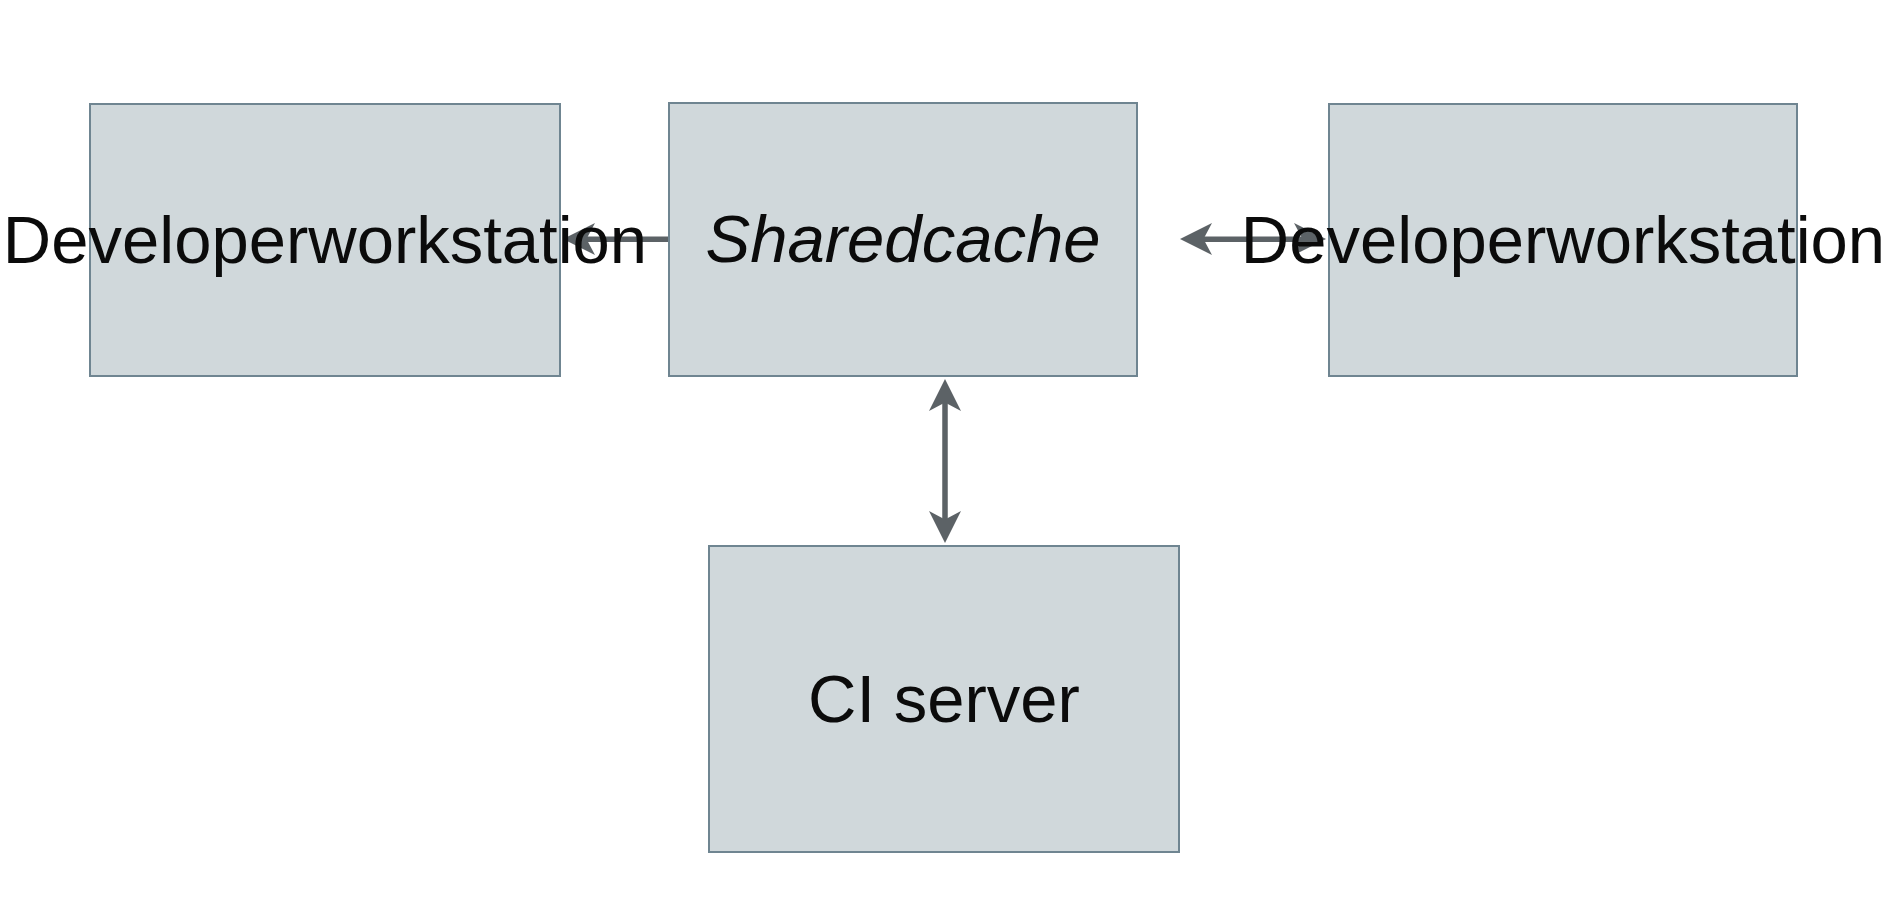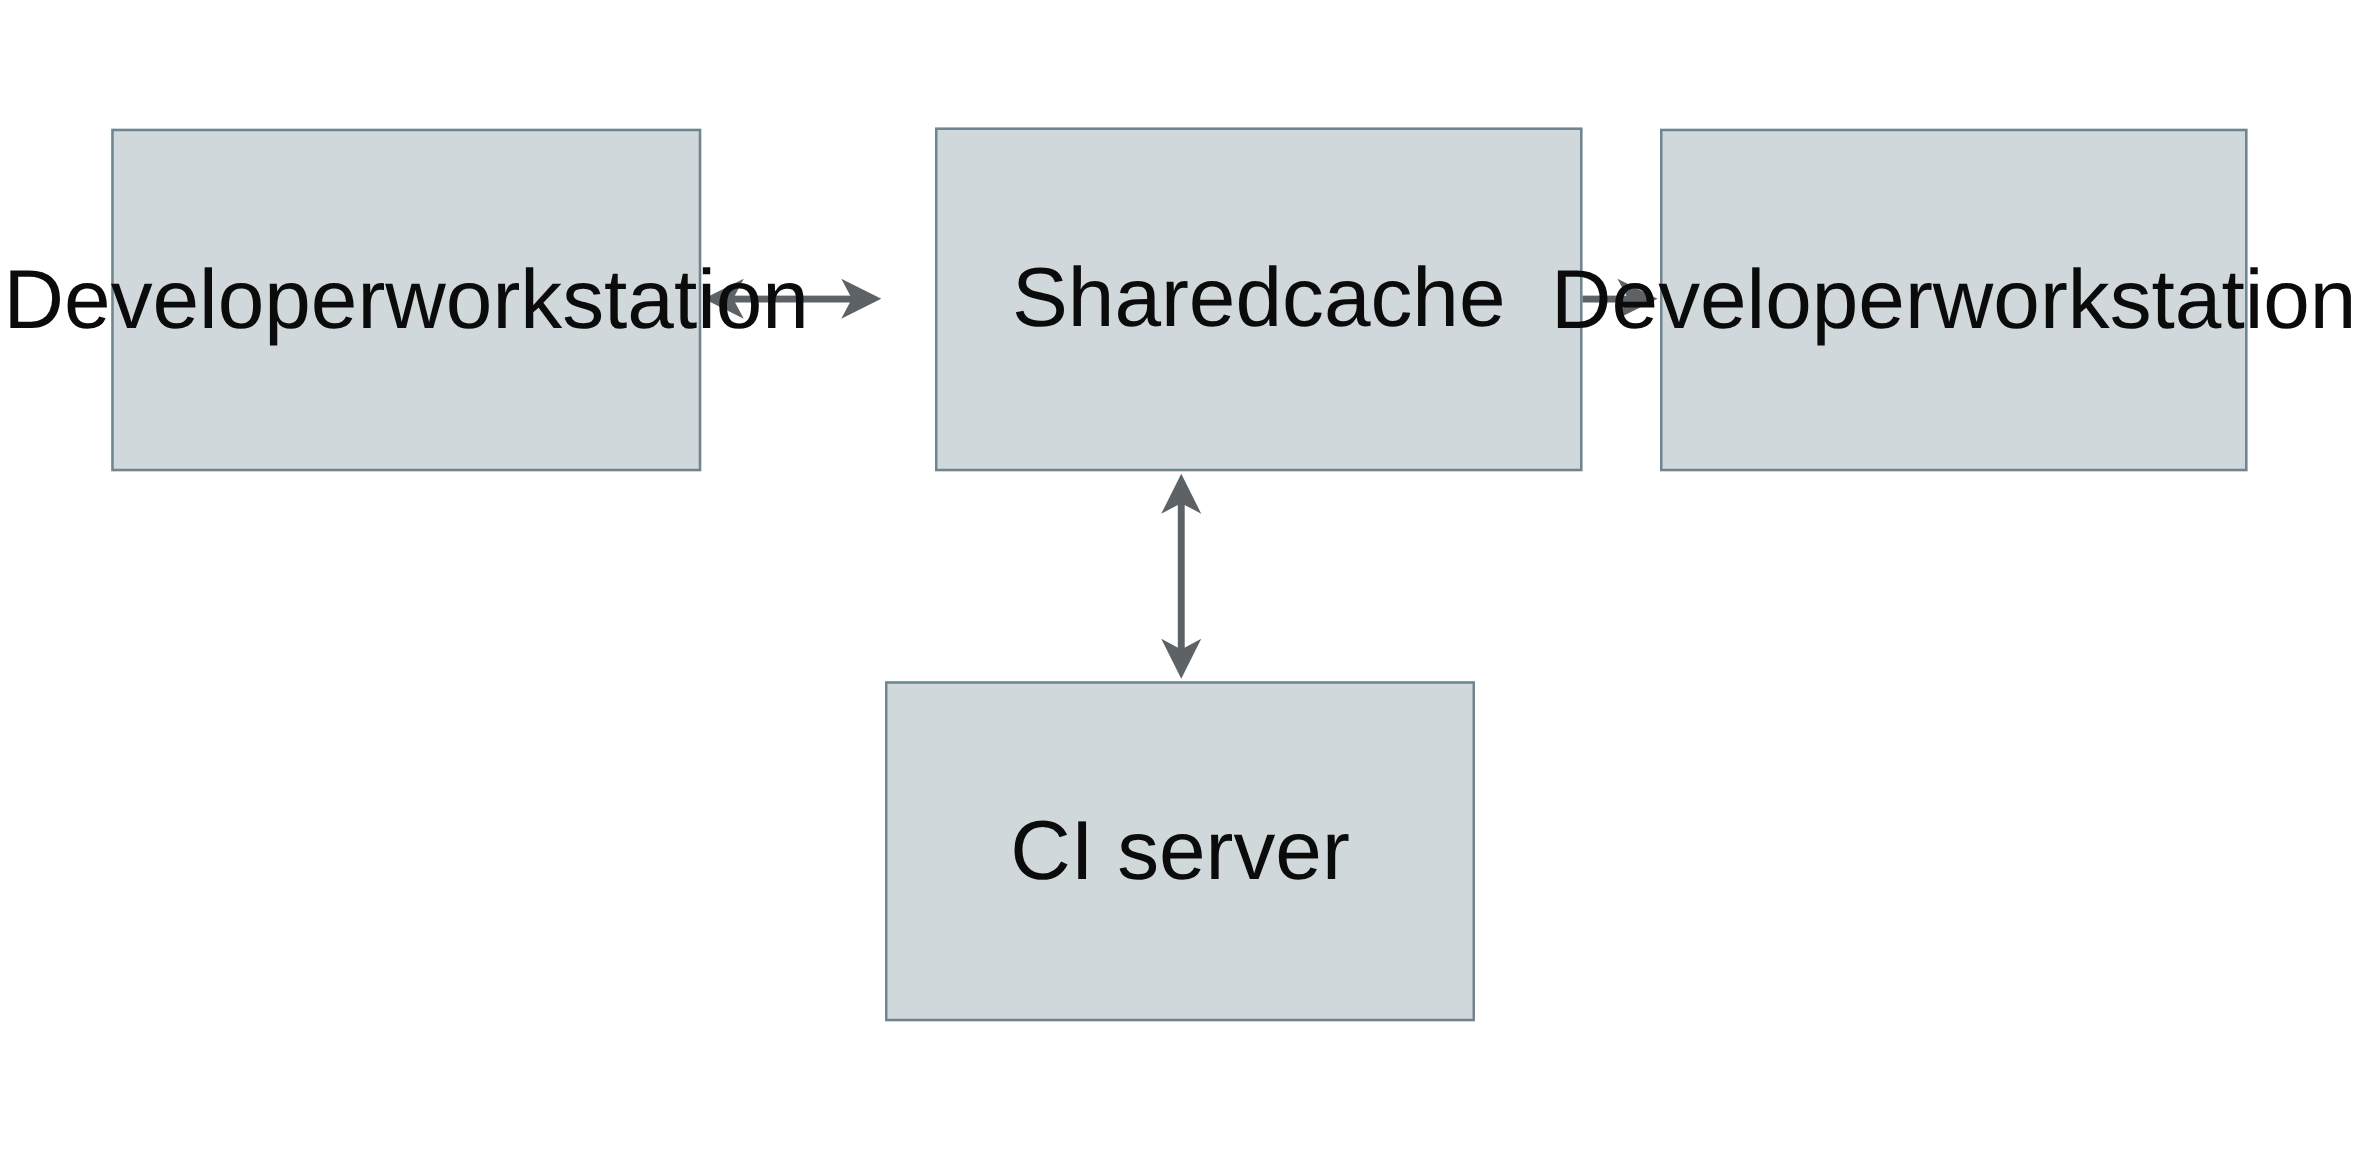--- a/index.html
+++ b/index.html
@@ -27,23 +27,23 @@
     color: #0b0b0b;
     font-size: 67px;
     line-height: 1.2;
     font-weight: 400;
     letter-spacing: 0px;
   }
   .node .line {
     white-space: nowrap;
   }
   #node-left-workstation  { left: 89px;   top: 103px; width: 472px; height: 274px; }
-  #node-shared-cache      { left: 748px;  top: 102px; width: 518px; height: 275px; }
+  #node-shared-cache      { left: 668px;  top: 102px; width: 470px; height: 275px; font-style: italic; }
   #node-right-workstation { left: 1328px; top: 103px; width: 470px; height: 274px; }
-  #node-ci-server         { left: 708px;  top: 545px; width: 472px; height: 272px; }
+  #node-ci-server         { left: 708px;  top: 545px; width: 472px; height: 308px; }
   .arrows-layer {
     position: absolute;
     left: 0; top: 0;
     width: 1900px;
     height: 922px;
     pointer-events: none;
   }
 </style>
 </head>
 <body>

